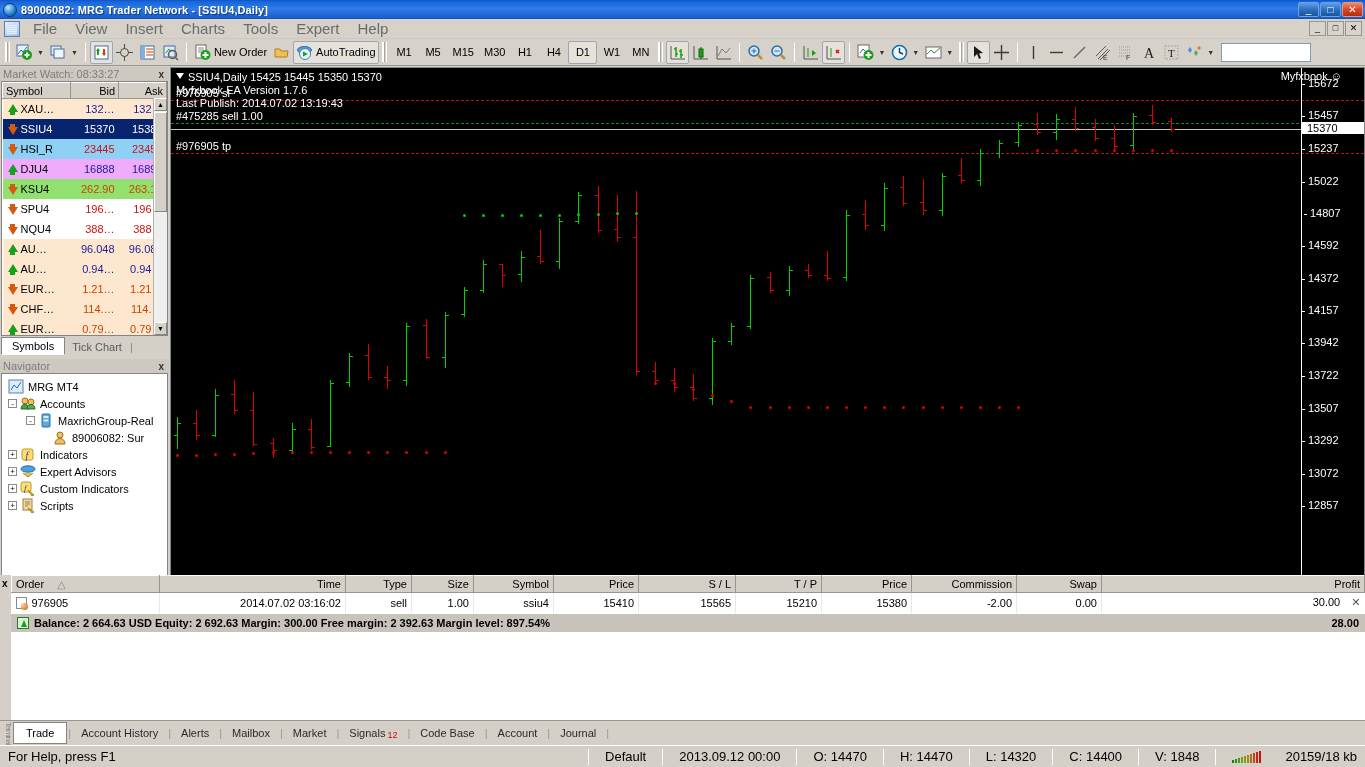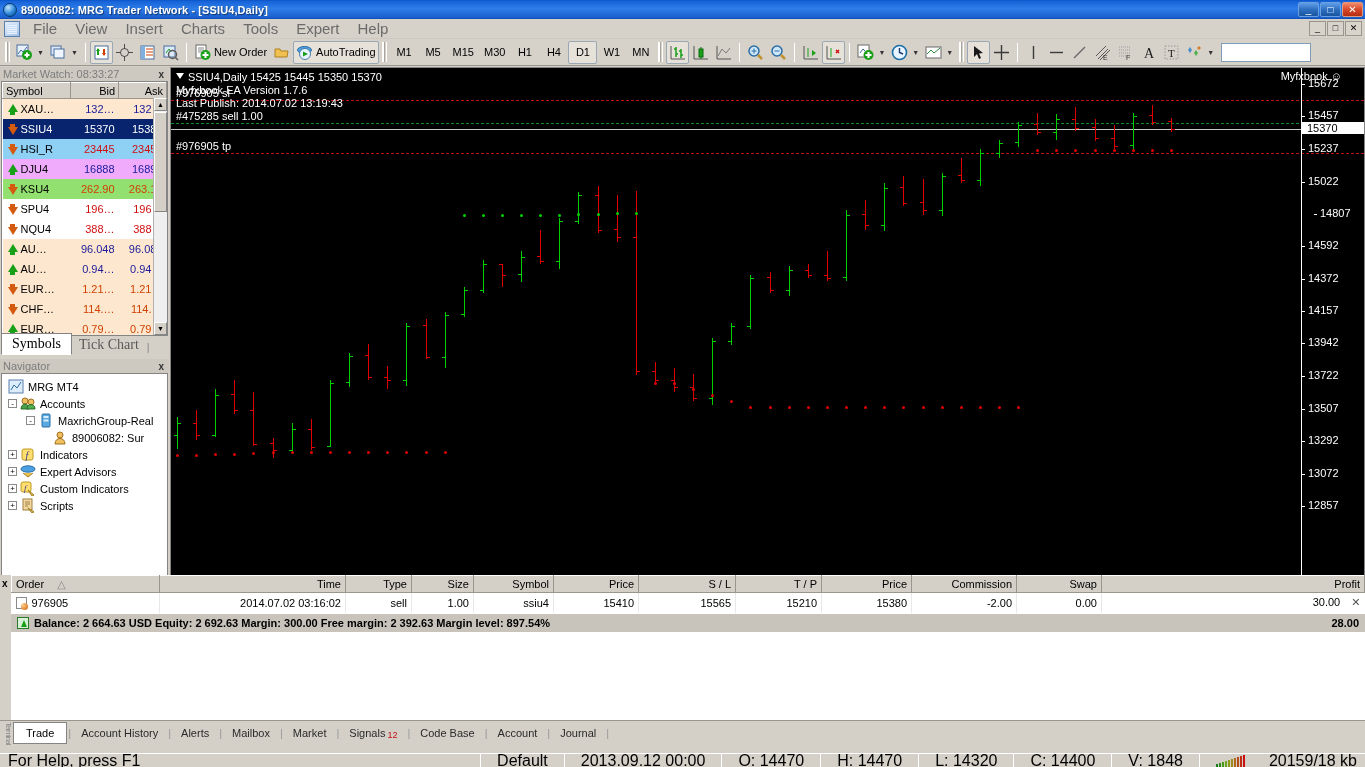--- a/index.html
+++ b/index.html
@@ -119,21 +119,21 @@
   .arrow.down:after{content:"";position:absolute;left:3px;top:0px;width:5px;height:4px;background:#d45a10;}
   .mwscroll{position:absolute;right:0;top:16px;bottom:0;width:14px;background:#efefef;border-left:1px solid #b0b0b0;}
   .mwscroll .sbtn{height:13px;background:#d4d0c8;border:1px solid #fff;border-right-color:#868686;border-bottom-color:#868686;text-align:center;font-size:7px;line-height:11px;}
   .mwscroll .sthumb{position:absolute;top:14px;left:0;width:13px;height:100px;background:#d4d0c8;border:1px solid #fff;border-right-color:#868686;border-bottom-color:#868686;}
   .mwscroll .sbtn.bot{position:absolute;bottom:0;left:0;width:13px;}
 
   .panel-tabs {
     position:absolute; left:1px; right:1px; bottom:0; height:19px;
     display:flex; align-items:flex-end; background:#d4d0c8;
   }
-  .ptab { font-size:14px; padding:2px 7px 2px 7px; color:#5a5a5a;font-family:Liberation Serif, serif; }
+  .ptab { font-size:11px; padding:2px 7px 2px 7px; color:#5a5a5a; }
   .ptab.active { background:#fff; border:1px solid #848484; border-bottom-color:#fff;
                  color:#000; position:relative; top:0; padding:2px 10px; }
   .ptabdiv{ color:#8a8a8a; padding:2px 1px; }
 
   
   .tree { padding:4px 2px 2px 4px; font-size:11px; }
   .tnode{ display:flex; align-items:center; height:17px; white-space:nowrap;}
   .tbox{ width:9px;height:9px;border:1px solid #8a8a8a;background:#fff;font-size:8px;line-height:7px;text-align:center;color:#000;margin-right:3px;flex:0 0 auto;}
   .tdots{ width:8px; height:17px; flex:0 0 auto; }
   .ticon{ width:16px;height:15px;margin-right:4px;flex:0 0 auto;position:relative;}
@@ -208,22 +208,22 @@
     width:11px;height:24px; color:#8a8a8a; font-size:8px; writing-mode:vertical-rl;
     text-align:center; overflow:hidden; letter-spacing:-1px;
   }
   .btab{ font-size:11px; color:#2a2a2a; padding:3px 9px;}
   .btab.active{ background:#fff; border:1px solid #848484; color:#000; padding:4px 12px; font-weight:normal;}
   .btabsep{ color:#9a9a9a; padding:0 1px;}
   .badge{ color:#c01010; font-size:9px; vertical-align:-1px; margin-left:2px;}
 
   
   .statusbar{
-    position:absolute; left:0; right:0; bottom:0; height:14px; background:#d4d0c8;
-    display:flex; align-items:center; font-size:16px; border-top:1px solid #fff;gap:8px;
+    position:absolute; left:0; right:0; bottom:0; height:22px; background:#d4d0c8;
+    display:flex; align-items:center; font-size:13px; border-top:1px solid #fff;gap:8px;
   }
   .st-cell{ padding:0 8px; height:18px; display:flex; align-items:center; white-space:nowrap;}
   .st-sep{ width:1px;height:16px;background:#a9a59d;border-right:1px solid #fff;}
   .st-spacer{ flex:1 1 auto;}
   .sigbars{ display:inline-flex; align-items:flex-end; height:12px; gap:1px;}
   .sigbars i{ display:block; width:2px; background:#1a7a1a;}
 </style>
 </head>
 <body>
 
@@ -970,21 +970,21 @@
             <div class="bar" style="left: 1000px; top: 50.1947px; height: 14.2343px; background: rgb(224, 0, 0);"></div>
             <div class="tickl" style="left: 997px; top: 53.1914px; background: rgb(224, 0, 0);"></div>
             <div class="tickr" style="left: 1001px; top: 61.4323px; background: rgb(224, 0, 0);"></div>
             <div class="sar" style="left: 999px; top: 81.4092px; background: rgb(224, 0, 0);"></div>
           </div>
         <div class="priceaxis" id="price-axis">
             <div class="ptick" style="top: 9.18218px; left: 0px;">15672</div>
             <div class="ptick" style="top: 41.3967px; left: 0px;">15457</div>
             <div class="ptick" style="top: 74.3604px; left: 0px;">15237</div>
             <div class="ptick" style="top: 106.575px; left: 0px;">15022</div>
-            <div class="ptick" style="top: 138.789px; left: 12px;">14807</div>
+            <div class="ptick" style="top: 138.789px; left: 2px;">14807</div>
             <div class="ptick" style="top: 171.004px; left: 0px;">14592</div>
             <div class="ptick" style="top: 203.968px; left: 0px;">14372</div>
             <div class="ptick" style="top: 236.182px; left: 0px;">14157</div>
             <div class="ptick" style="top: 268.397px; left: 0px;">13942</div>
             <div class="ptick" style="top: 301.36px; left: 0px;">13722</div>
             <div class="ptick" style="top: 333.575px; left: 0px;">13507</div>
             <div class="ptick" style="top: 365.789px; left: 0px;">13292</div>
             <div class="ptick" style="top: 398.753px; left: 0px;">13072</div>
             <div class="ptick" style="top: 430.968px; left: 0px;">12857</div>
             <div class="pcur" style="top: 54.4323px;">15370</div>

